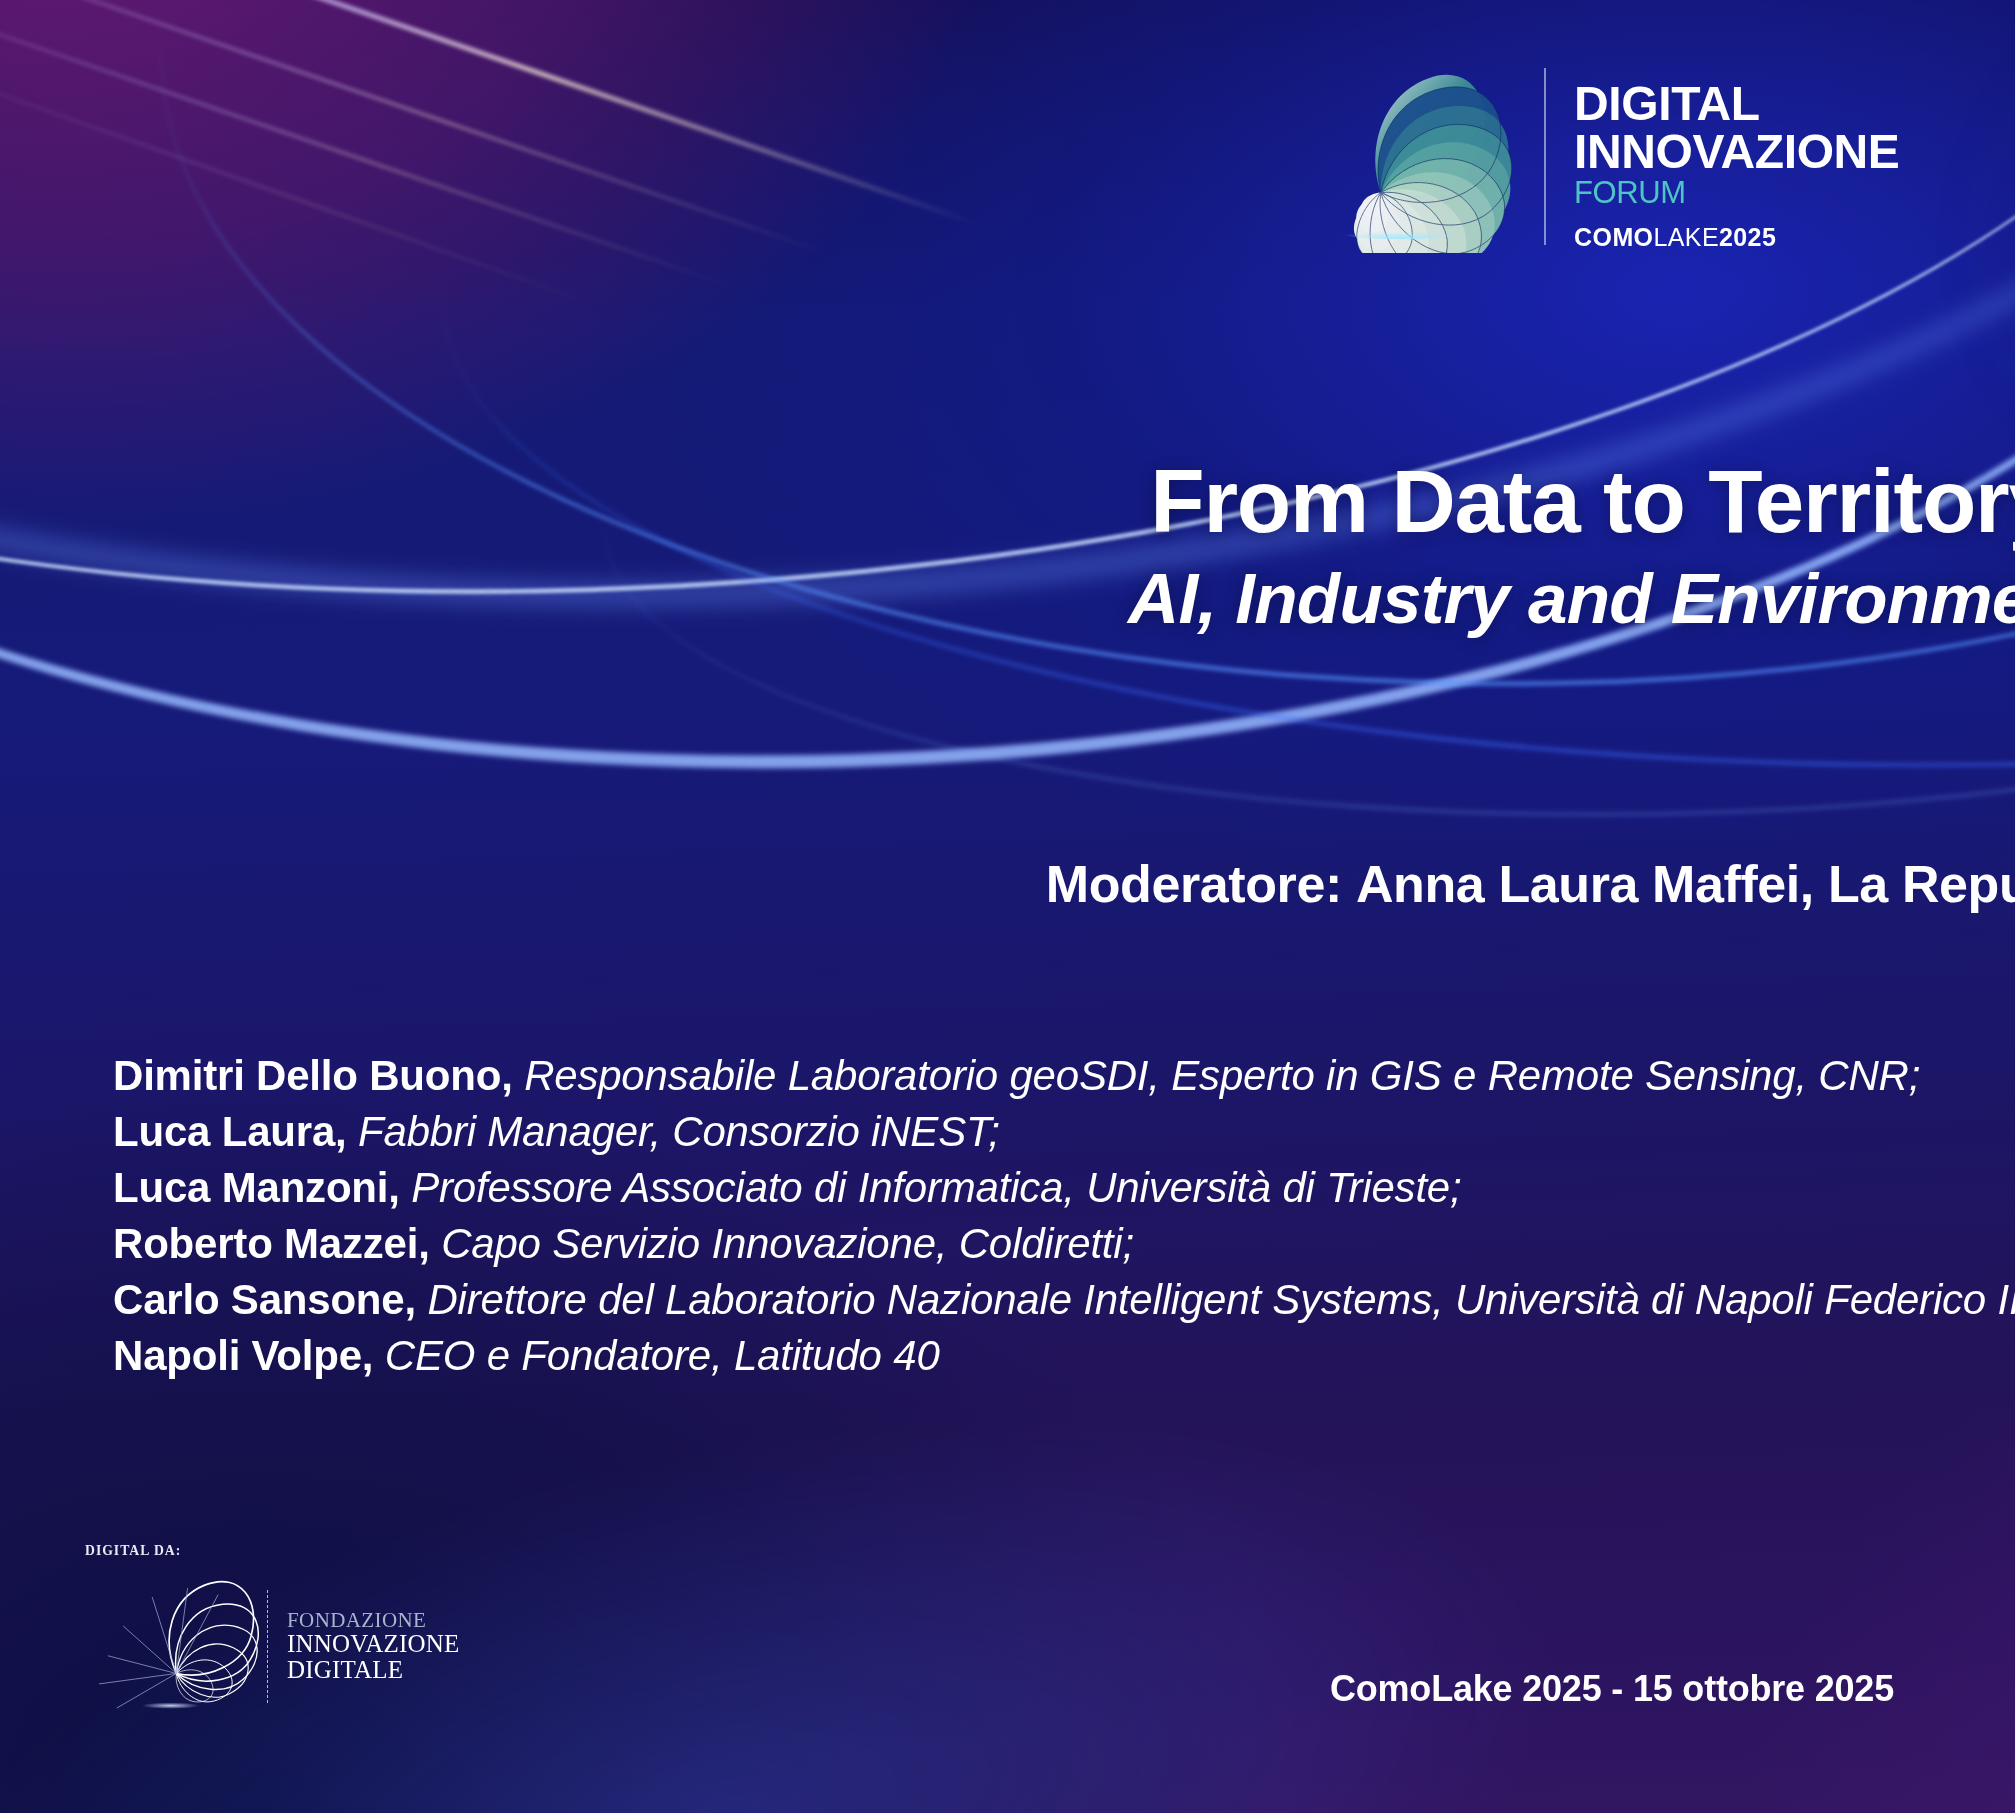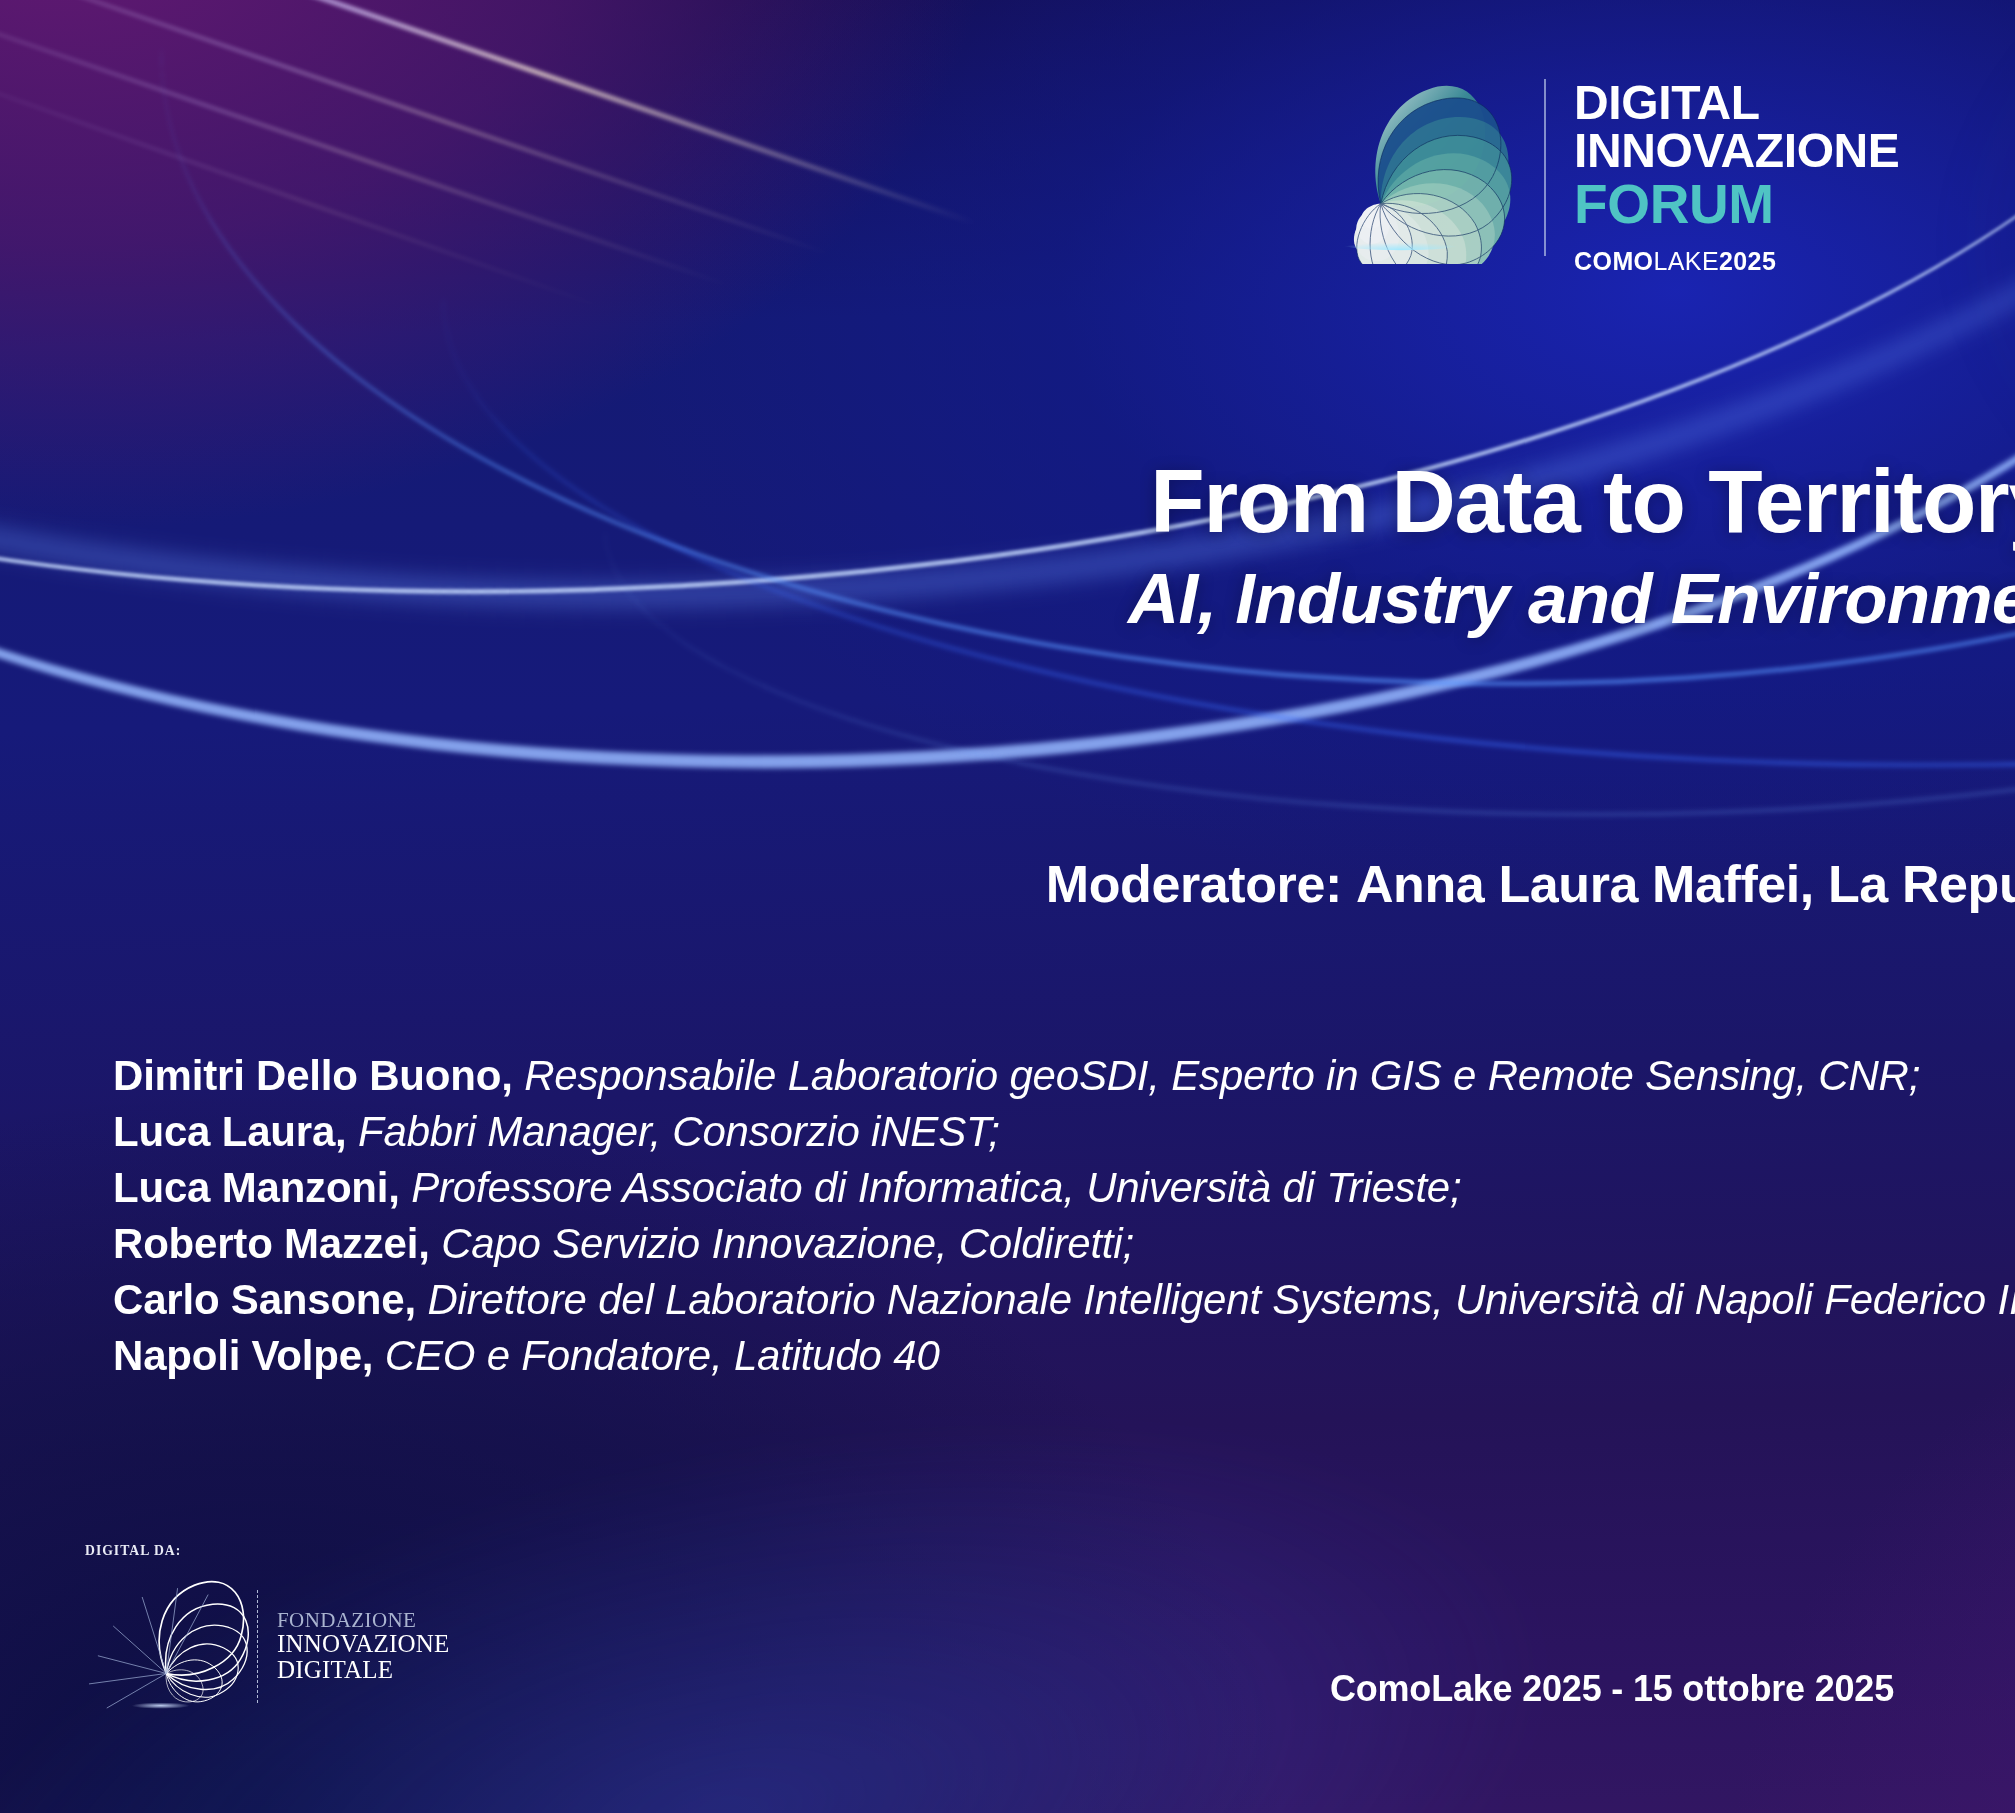--- a/index.html
+++ b/index.html
@@ -119,21 +119,21 @@
     background: rgba(190,205,235,0.65);
     margin: 0 28px 0 13.7px;
   }
   .dif-words { display:flex; flex-direction: column; justify-content:center;margin-top:19px; }
   .dif-l1, .dif-l2 {
     font-size: 48px; font-weight: 800; color: #ffffff;
     letter-spacing: -0.4px; line-height: 1.0;
     font-family: "Liberation Sans", sans-serif;
   }
   .dif-l3 {
-    font-size: 55px; font-weight: 700; color: #4fc4c4;
+    font-size: 31px; font-weight: 400; color: #4fc4c4;
     letter-spacing: -0.4px; line-height: 1.0; margin-top: 1.6px;
   }
   .dif-l4 {
     font-size: 25px; font-weight: 800; color: #ffffff;
     letter-spacing: 0.4px; margin-top: 15.3px;
   }
   .dif-l4 .lake { font-weight: 400; text-align: right; }
 
   
   .title-block { position:absolute; top: 455px; left:0; right:0; text-align:center; }
@@ -172,21 +172,21 @@
   .speaker-line .sp-role { font-weight: 400; font-style: italic; }
 
   
   .promosso {
     position:absolute; left: 85px; top: 1543px;
     font-size: 13.7px; font-weight: 700; color: #e8eaf4;
     letter-spacing: 1px;
     font-family: "Liberation Serif", serif;
   }
   .fid-logo {
-    position:absolute; left: 81px; top: 1580px;
+    position:absolute; left: 91px; top: 1580px;
     display:flex; align-items:center;
   }
   .fid-mark { width: 169px; height: 133px; }
   .fid-mark svg { width:100%; height:100%; display:block; }
   .fid-divider {
     width: 1.2px; height: 113px;
     border-left: 1.2px dashed rgba(205,215,238,0.85);
     margin: 0 18.5px 0 7.3px;
   }
   .fid-words { font-family:"Liberation Serif", serif; line-height: 1.04; }

